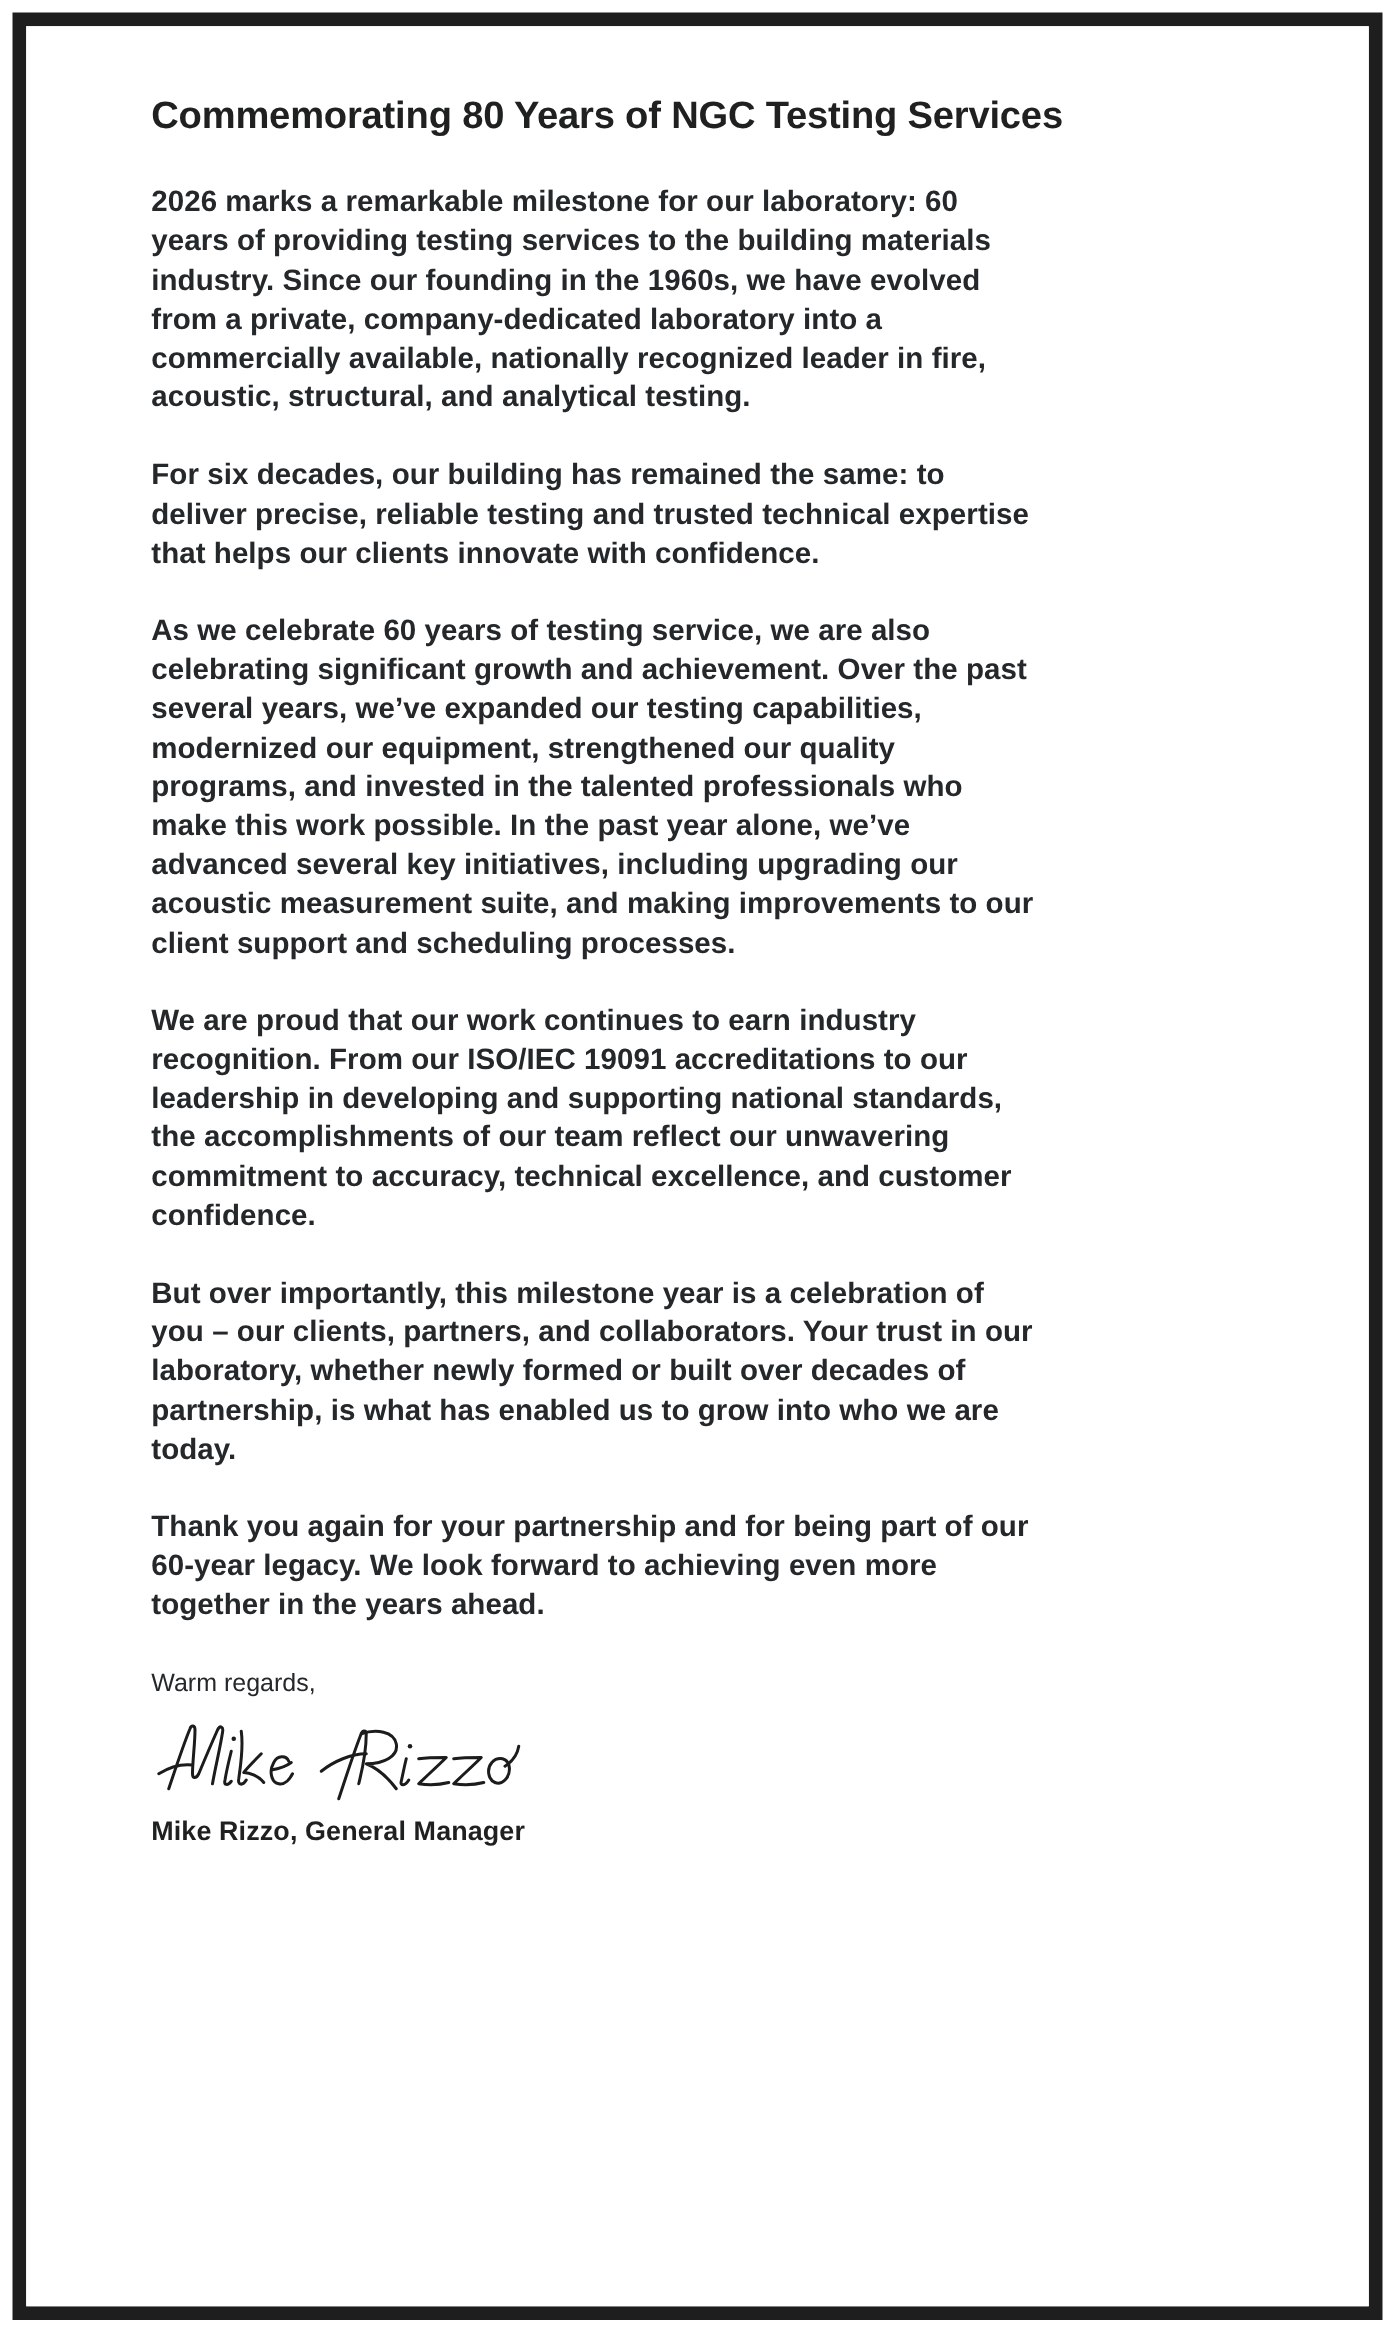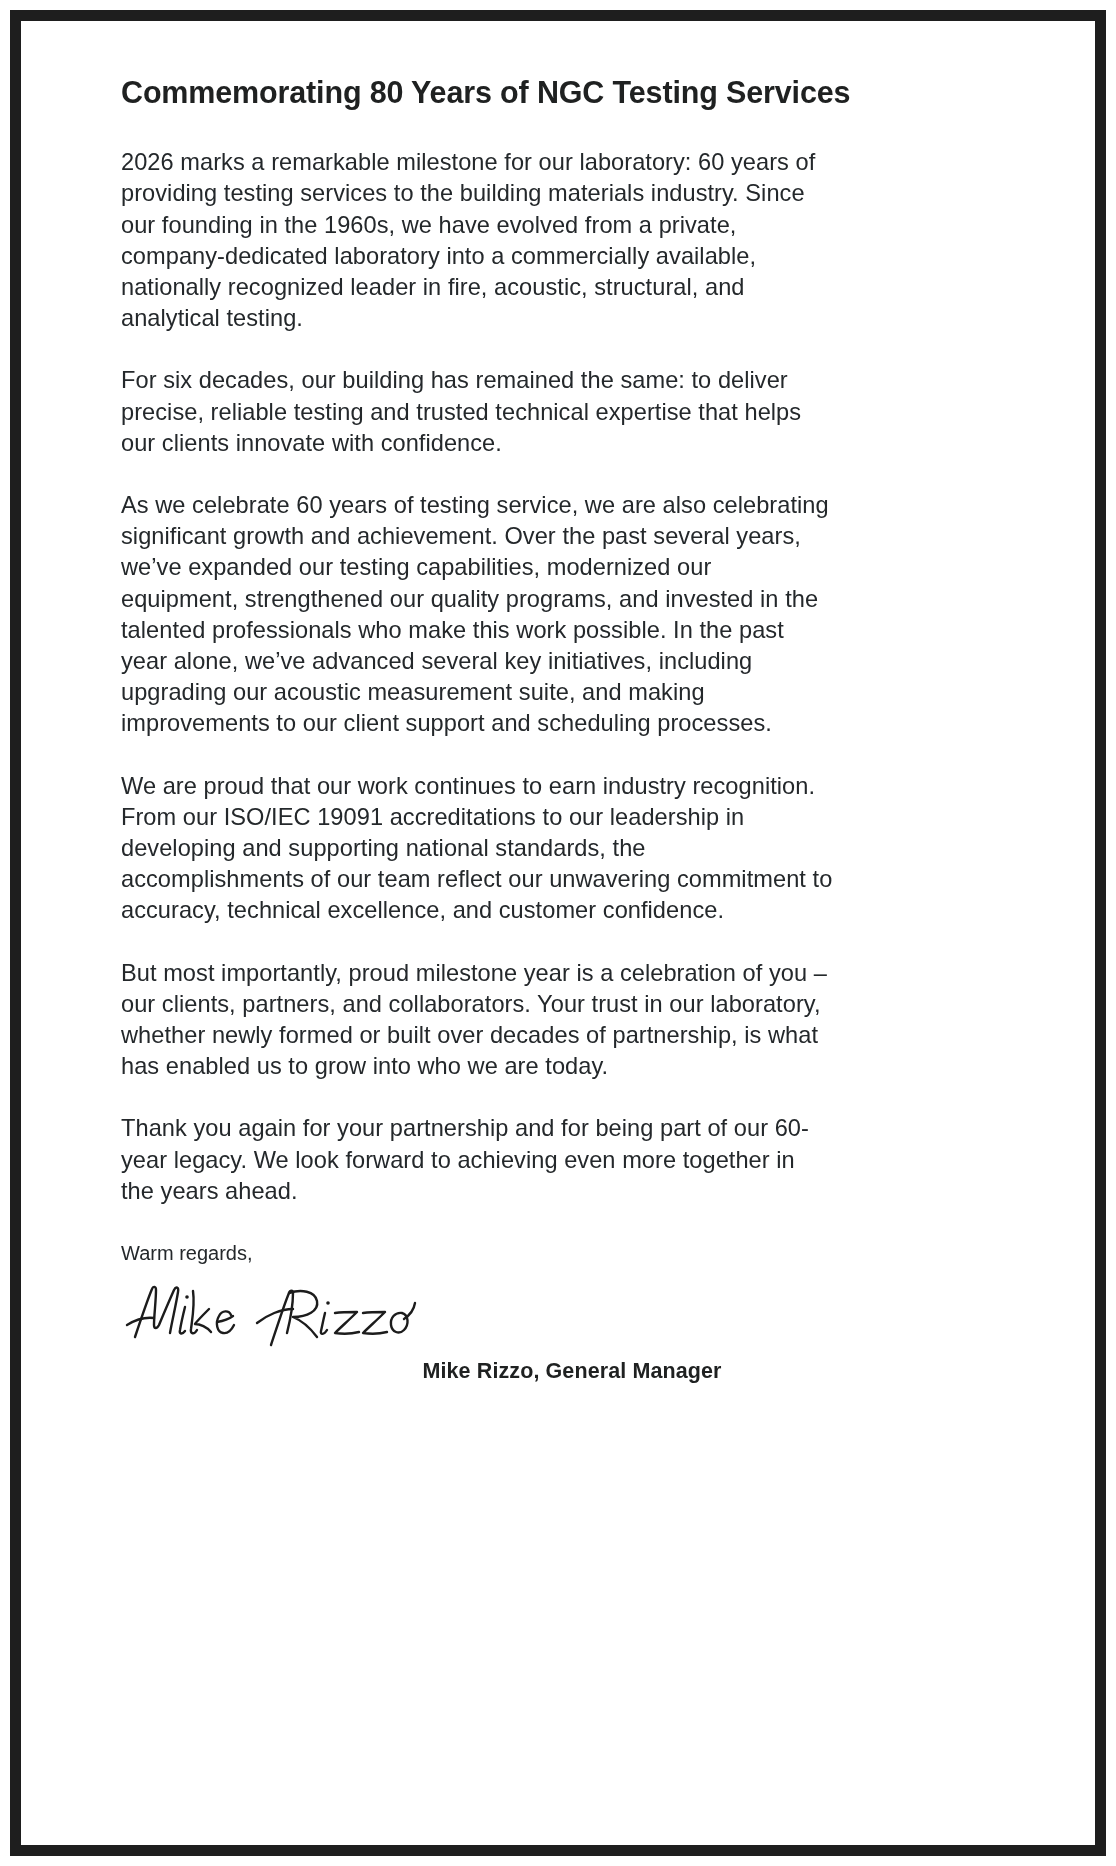--- a/index.html
+++ b/index.html
@@ -47,37 +47,36 @@
     white-space: nowrap;
   }
 
   .para {
     font-size: 23.6px;
     line-height: 31.2px;
     color: #24282b;
     margin: 0 17px 31px 0;
     max-width: 712px;
     letter-spacing: 0.05px;
-    font-weight: 400;
+    font-weight: 700;
   }
 
   .para:last-of-type {
     margin-bottom: 0;
   }
 
   #closing-line {
     font-size: 20px;
     line-height: 31.2px;
     color: #24282b;
     margin: 28px 0 0 0;
   }
 
   #signature-block {
     margin-top: 10px;
-    text-align: center;
   }
 
   #signature-mark {
     display: block;
     height: 74px;
     width: 300px;
     margin-left: 0px;
   }
 
   #signer-line {
@@ -93,21 +92,21 @@
 
 <div id="letter-frame">
   <div id="letter-body">
 
     <h1 id="doc-title">Commemorating 80 Years of NGC Testing Services</h1>
 
     <p class="para">2026 marks a remarkable milestone for our laboratory: 60 years of providing testing services to the building materials industry. Since our founding in the 1960s, we have evolved from a private, company-dedicated laboratory into a commercially available, nationally recognized leader in fire, acoustic, structural, and analytical testing.</p>
     <p class="para">For six decades, our building has remained the same: to deliver precise, reliable testing and trusted technical expertise that helps our clients innovate with confidence.</p>
     <p class="para">As we celebrate 60 years of testing service, we are also celebrating significant growth and achievement. Over the past several years, we’ve expanded our testing capabilities, modernized our equipment, strengthened our quality programs, and invested in the talented professionals who make this work possible. In the past year alone, we’ve advanced several key initiatives, including upgrading our acoustic measurement suite, and making improvements to our client support and scheduling processes.</p>
     <p class="para">We are proud that our work continues to earn industry recognition. From our ISO/IEC 19091 accreditations to our leadership in developing and supporting national standards, the accomplishments of our team reflect our unwavering commitment to accuracy, technical excellence, and customer confidence.</p>
-    <p class="para">But most importantly, proud milestone year is a celebration of you – our clients, partners, and collaborators. Your trust in our laboratory, whether newly formed or built over decades of partnership, is what has enabled us to grow into who we are today.</p>
+    <p class="para">But over importantly, this milestone year is a celebration of you – our clients, partners, and collaborators. Your trust in our laboratory, whether newly formed or built over decades of partnership, is what has enabled us to grow into who we are today.</p>
     <p class="para">Thank you again for your partnership and for being part of our 60-year legacy. We look forward to achieving even more together in the years ahead.</p>
 
     <p id="closing-line">Warm regards,</p>
 
     <div id="signature-block">
 
       <svg id="signature-mark" viewBox="0 0 300 74" xmlns="http://www.w3.org/2000/svg" fill="none" stroke="#1c1c1c" stroke-width="2.4" stroke-linecap="round" stroke-linejoin="round">
         <title>Mike Rizzo</title>
 
         <path d="M14 58 C20 40 26 22 31 10 C32 7 35 7 35 11 C35 22 33 36 33 46 C33 50 36 50 38 46 C43 34 49 20 53 11 C55 7 58 8 57 13 C55 26 51 42 49 54"></path>

